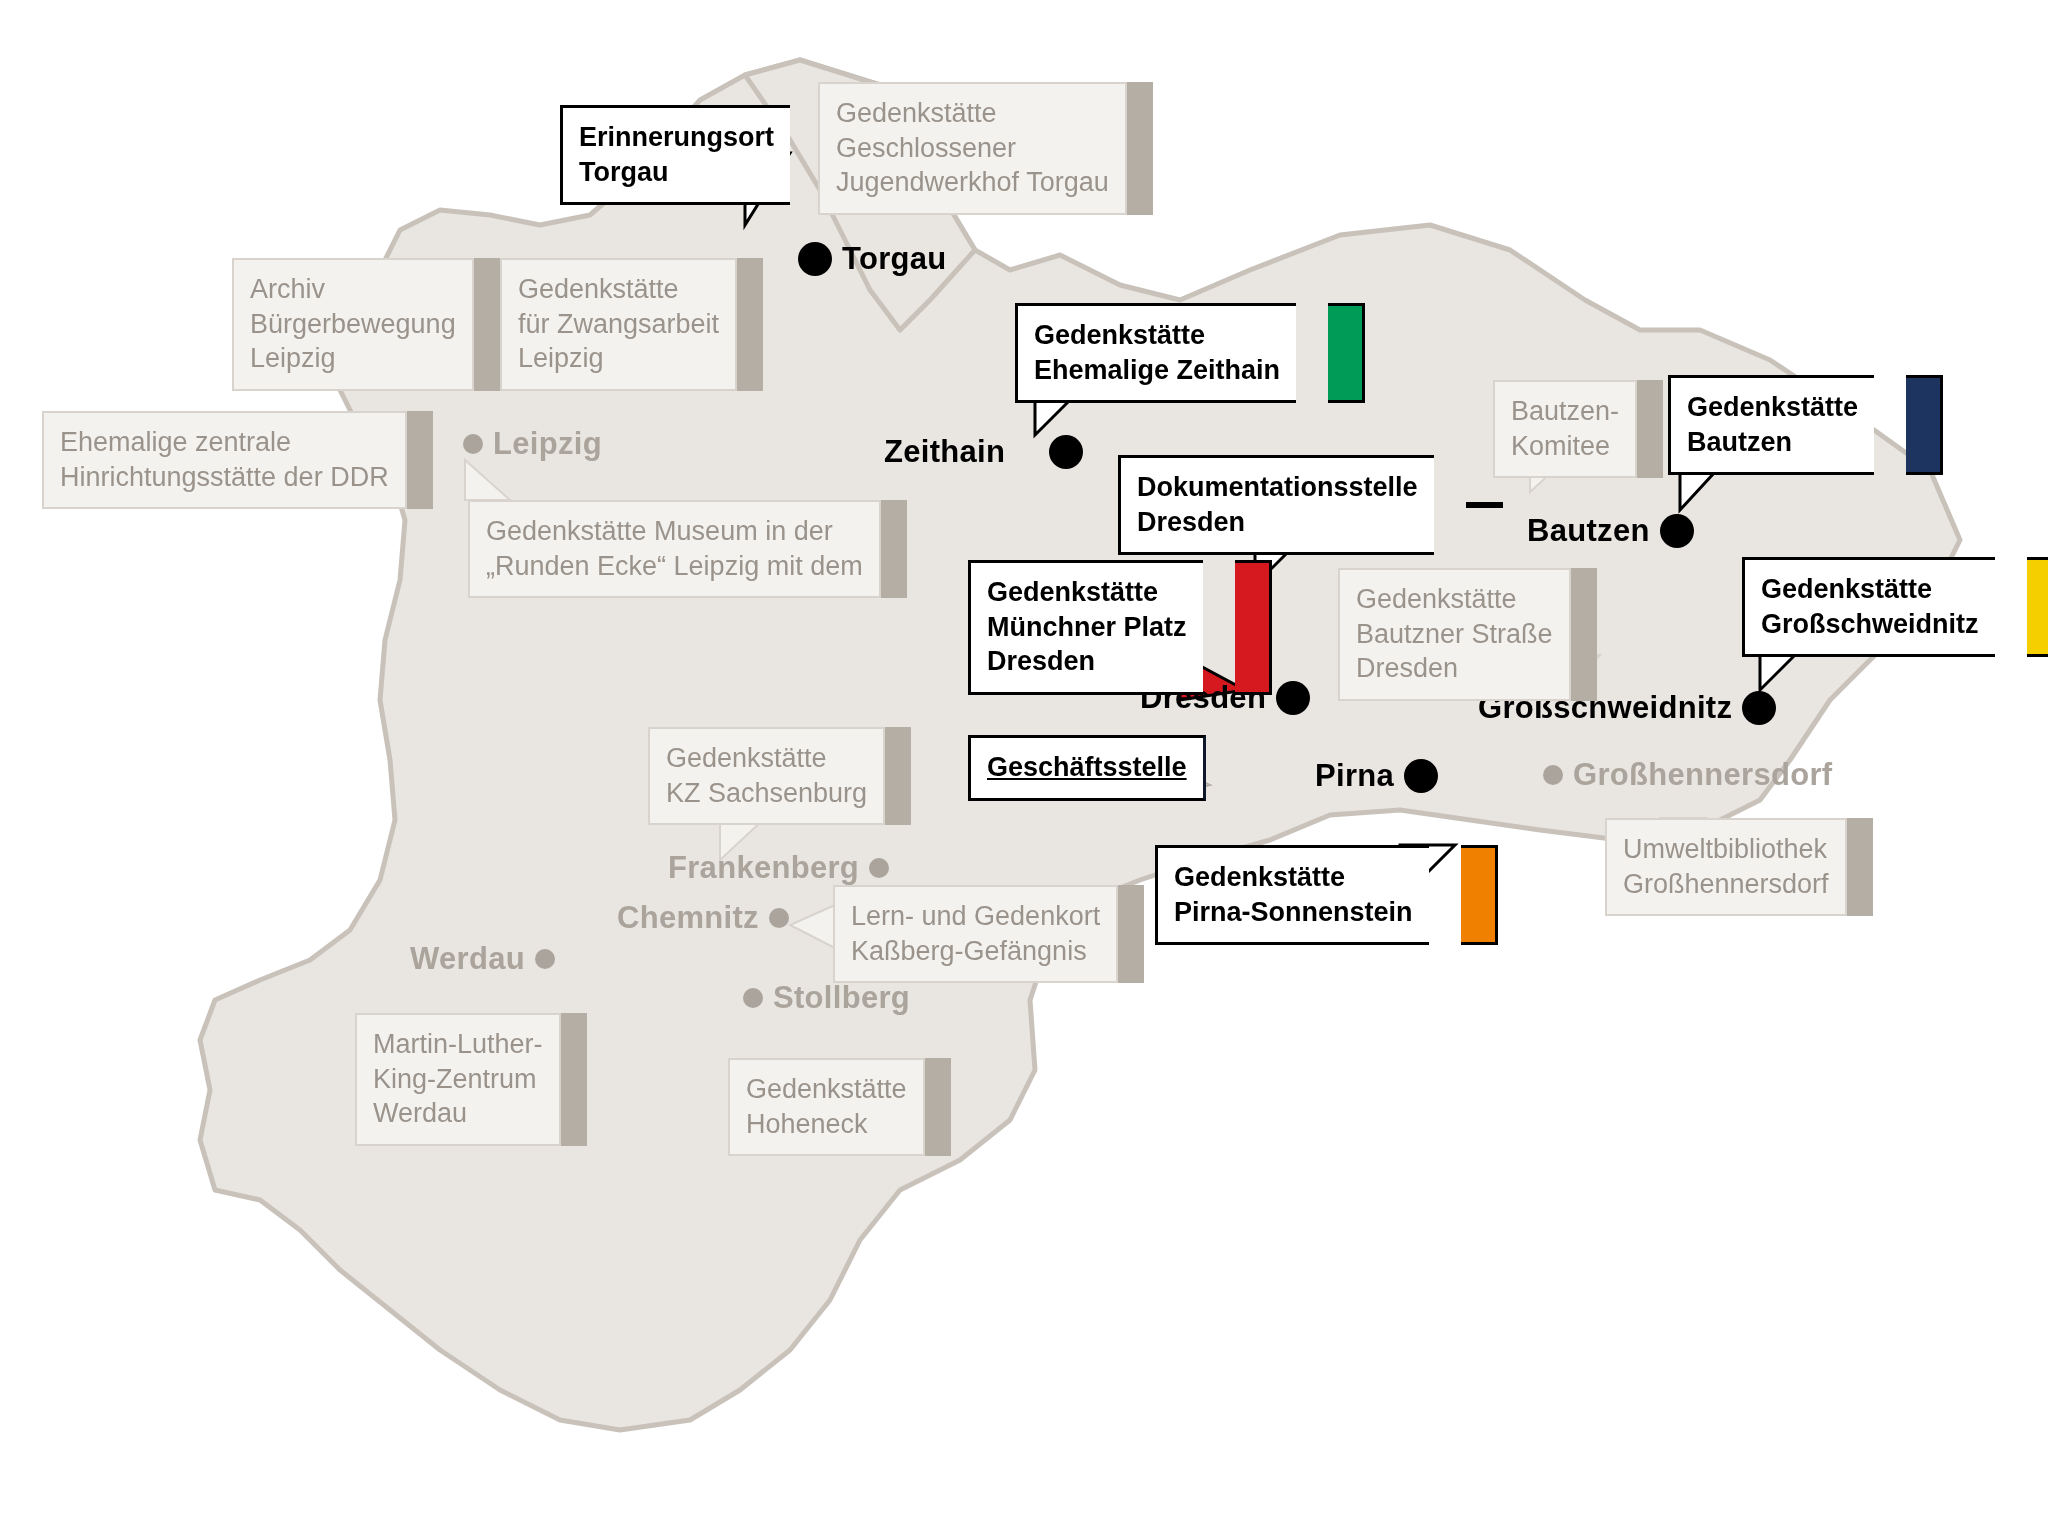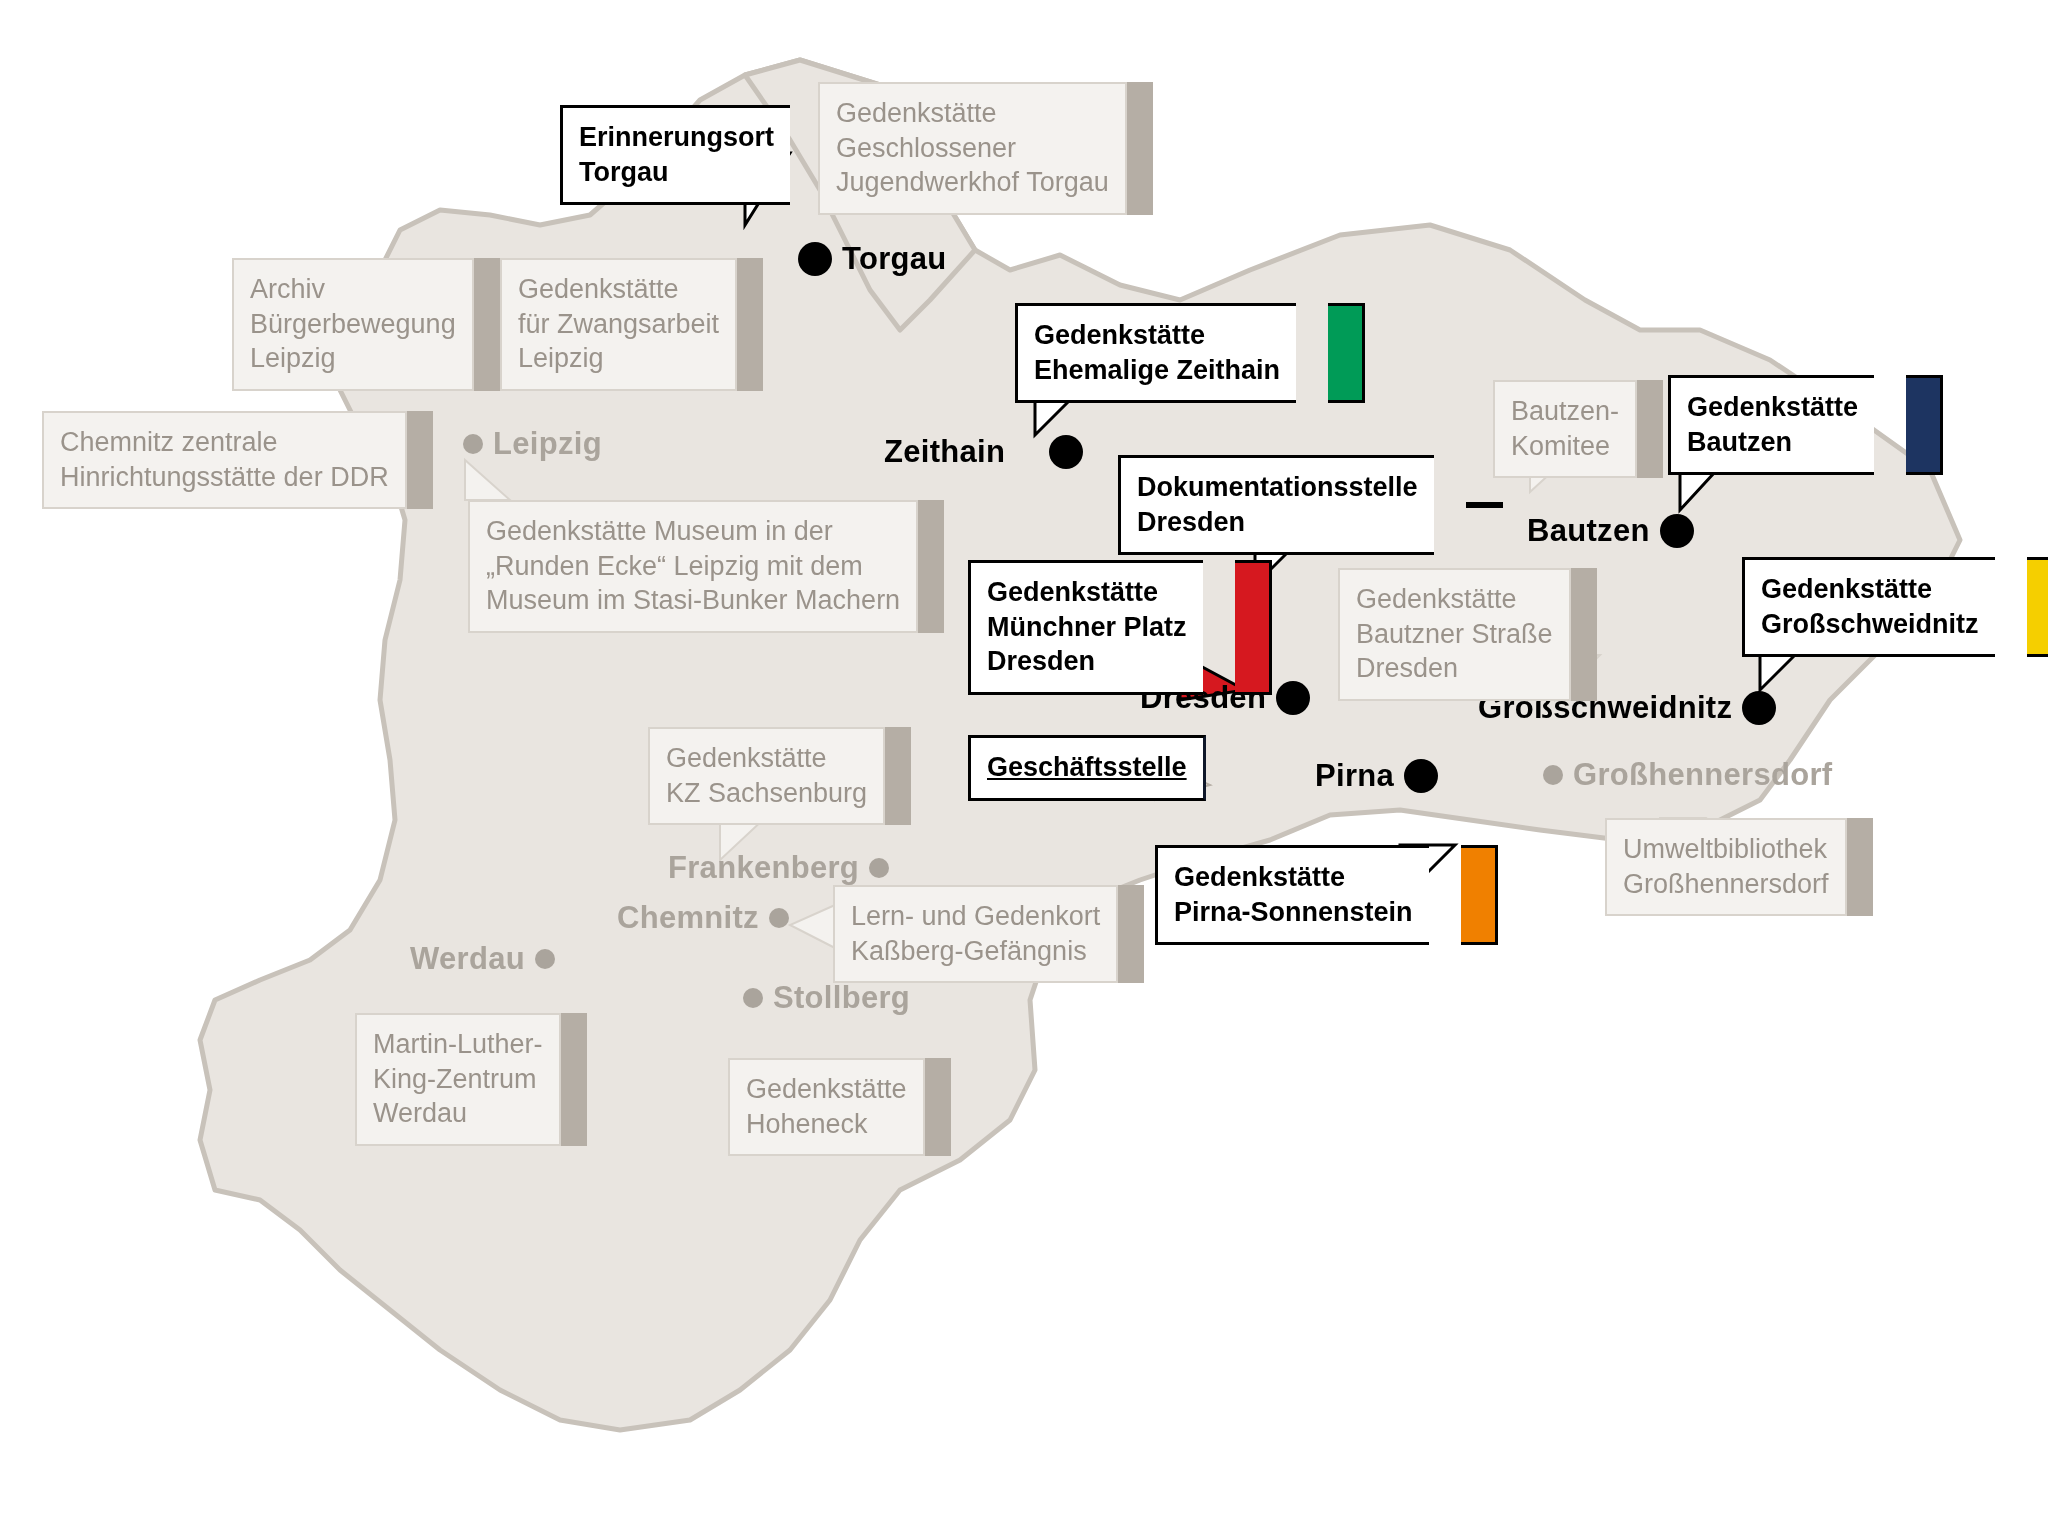--- a/index.html
+++ b/index.html
@@ -195,31 +195,30 @@
     <div class="body">
       <div>Gedenkstätte</div>
       <div>für Zwangsarbeit</div>
       <div>Leipzig</div>
     </div>
     <div class="shadow"></div>
   </div>
 
   <div class="callout mu" style="left:42px;top:411px;">
     <div class="body">
-      <div>Chemnitz zentrale</div>
+      <div>Ehemalige zentrale</div>
       <div>Hinrichtungsstätte der DDR</div>
     </div>
     <div class="shadow"></div>
   </div>
 
   <div class="callout mu" style="left:428px;top:500px;margin-left:40px;">
     <div class="body">
       <div>Gedenkstätte Museum in der</div>
       <div>„Runden Ecke“ Leipzig mit dem</div>
-      <div>Museum im Stasi-Bunker Machern</div>
     </div>
     <div class="shadow"></div>
   </div>
 
   <div class="callout hi" style="left:1015px;top:303px;">
     <div class="body">
       <div>Gedenkstätte</div>
       <div>Ehemalige Zeithain</div>
     </div>
     <div class="swatch" style="background:#009b57;"></div>

